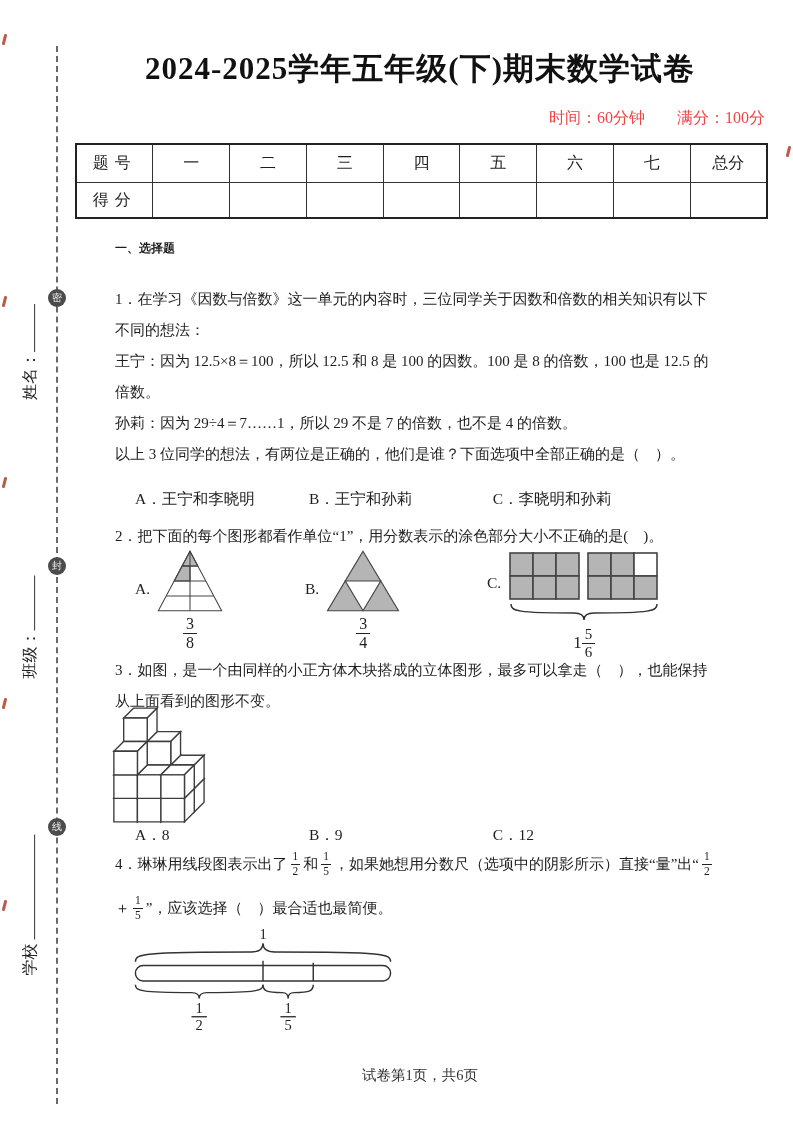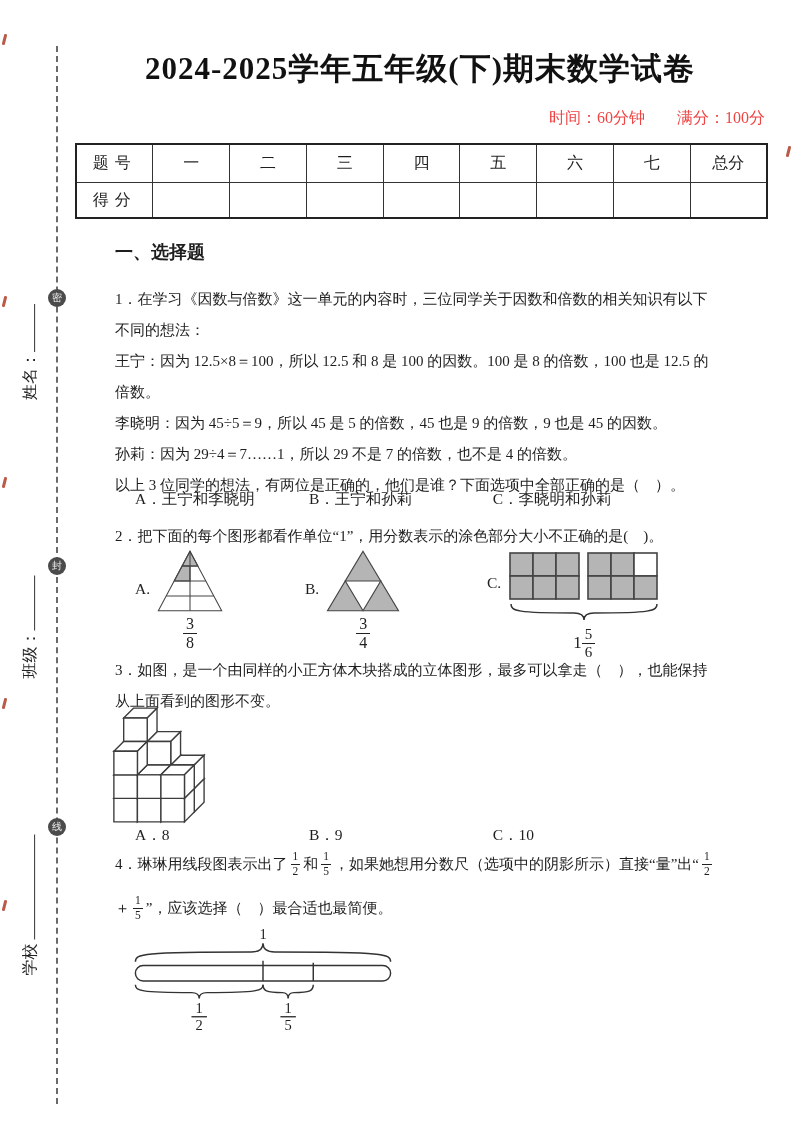--- a/index.html
+++ b/index.html
@@ -22,21 +22,21 @@
   .info .gap{margin-left:28px;}
 
   
   table.score{position:absolute;left:75px;top:143px;width:693px;border-collapse:collapse;
               table-layout:fixed;border:2.5px solid #222;}
   table.score td{border:1.3px solid #333;height:29px;text-align:center;font-size:16px;padding:4px;}
   table.score tr.r2 td{height:26px;}
   td.sp{letter-spacing:6px;}
 
   
-  .sec-heading{position:absolute;left:115px;top:240px;font-size:18px;font-weight:bold;}
+  .sec-heading{position:absolute;left:115px;top:240px;font-size:12px;font-weight:bold;}
   .qblock{position:absolute;left:115px;}
   .qline{white-space:nowrap;height:31px;line-height:31px;font-size:15px;}
   .optrow{position:absolute;left:135px;white-space:nowrap;font-size:15.5px;}
   .optrow span{display:inline-block;}
   .ow1{width:170px;} .ow2{width:180px;}
 
   
   .frac{display:inline-flex;flex-direction:column;align-items:center;line-height:1.1;}
   .frac .num{border-bottom:1.4px solid #222;padding:0 3px;}
   .figfrac{font-size:16px;margin-top:3px;}
@@ -115,21 +115,20 @@
   </tbody>
     </table>
 
   <div class="sec-heading">一、选择题</div>
 
   <div class="qblock" style="top:272px;margin-top:12px;">
     <div class="qline">1．在学习《因数与倍数》这一单元的内容时，三位同学关于因数和倍数的相关知识有以下</div>
     <div class="qline">不同的想法：</div>
     <div class="qline">王宁：因为 12.5×8＝100，所以 12.5 和 8 是 100 的因数。100 是 8 的倍数，100 也是 12.5 的</div>
     <div class="qline">倍数。</div>
-    <div class="qline">李晓明：因为 45÷5＝9，所以 45 是 5 的倍数，45 也是 9 的倍数，9 也是 45 的因数。</div>
     <div class="qline">孙莉：因为 29÷4＝7……1，所以 29 不是 7 的倍数，也不是 4 的倍数。</div>
     <div class="qline">以上 3 位同学的想法，有两位是正确的，他们是谁？下面选项中全部正确的是（　）。</div>
   </div>
   <div class="optrow" style="top:489px;">
     <span class="ow1">A．王宁和李晓明</span>
     <span class="ow2">B．王宁和孙莉</span>
     <span>C．李晓明和孙莉</span>
   </div>
 
   <div class="qblock" style="top:521px;">
@@ -253,21 +252,21 @@
         <polygon points="78,94 88,84 88,108 78,118"></polygon>
         <polygon points="54,94 78,94 78,118 54,118"></polygon>
         <polygon points="6,70 16,60 40,60 30,70"></polygon>
         <polygon points="30,70 40,60 40,84 30,94"></polygon>
         <polygon points="6,70 30,70 30,94 6,94"></polygon>
       </g>
   </svg>
   <div class="optrow" style="top:825px;">
     <span class="ow1">A．8</span>
     <span class="ow2">B．9</span>
-    <span>C．10</span>
+    <span>C．12</span>
   </div>
 
   <div class="q4line" style="top:842px;text-align:center;">
     <span>4．琳琳用线段图表示出了</span>
     <span class="tfrac">
         <span class="num">1</span>
         <span class="den">2</span>
       </span>
     <span>和</span>
     <span class="tfrac">
@@ -298,14 +297,15 @@
     <path class="stroke" d="M 18 58 C 18 64 23 66 76 66 C 81 66 84 68 84 72 C 84 68 87 66 92 66 C 145 66 150 64 150 58"></path>
     <path class="stroke" d="M 150 58 C 150 64 153 66 170 66 C 174 66 176 68 176 72 C 176 68 178 66 182 66 C 199 66 202 64 202 58"></path>
     <text x="84" y="87" text-anchor="middle">1</text>
     <line class="fl" x1="76" y1="91" x2="92" y2="91"></line>
     <text x="84" y="105" text-anchor="middle">2</text>
     <text x="176" y="87" text-anchor="middle">1</text>
     <line class="fl" x1="168" y1="91" x2="184" y2="91"></line>
     <text x="176" y="105" text-anchor="middle">5</text>
   </svg>
 
+  <div class="footer">试卷第1页，共6页</div>
 
 </div>
 
 </body></html>

